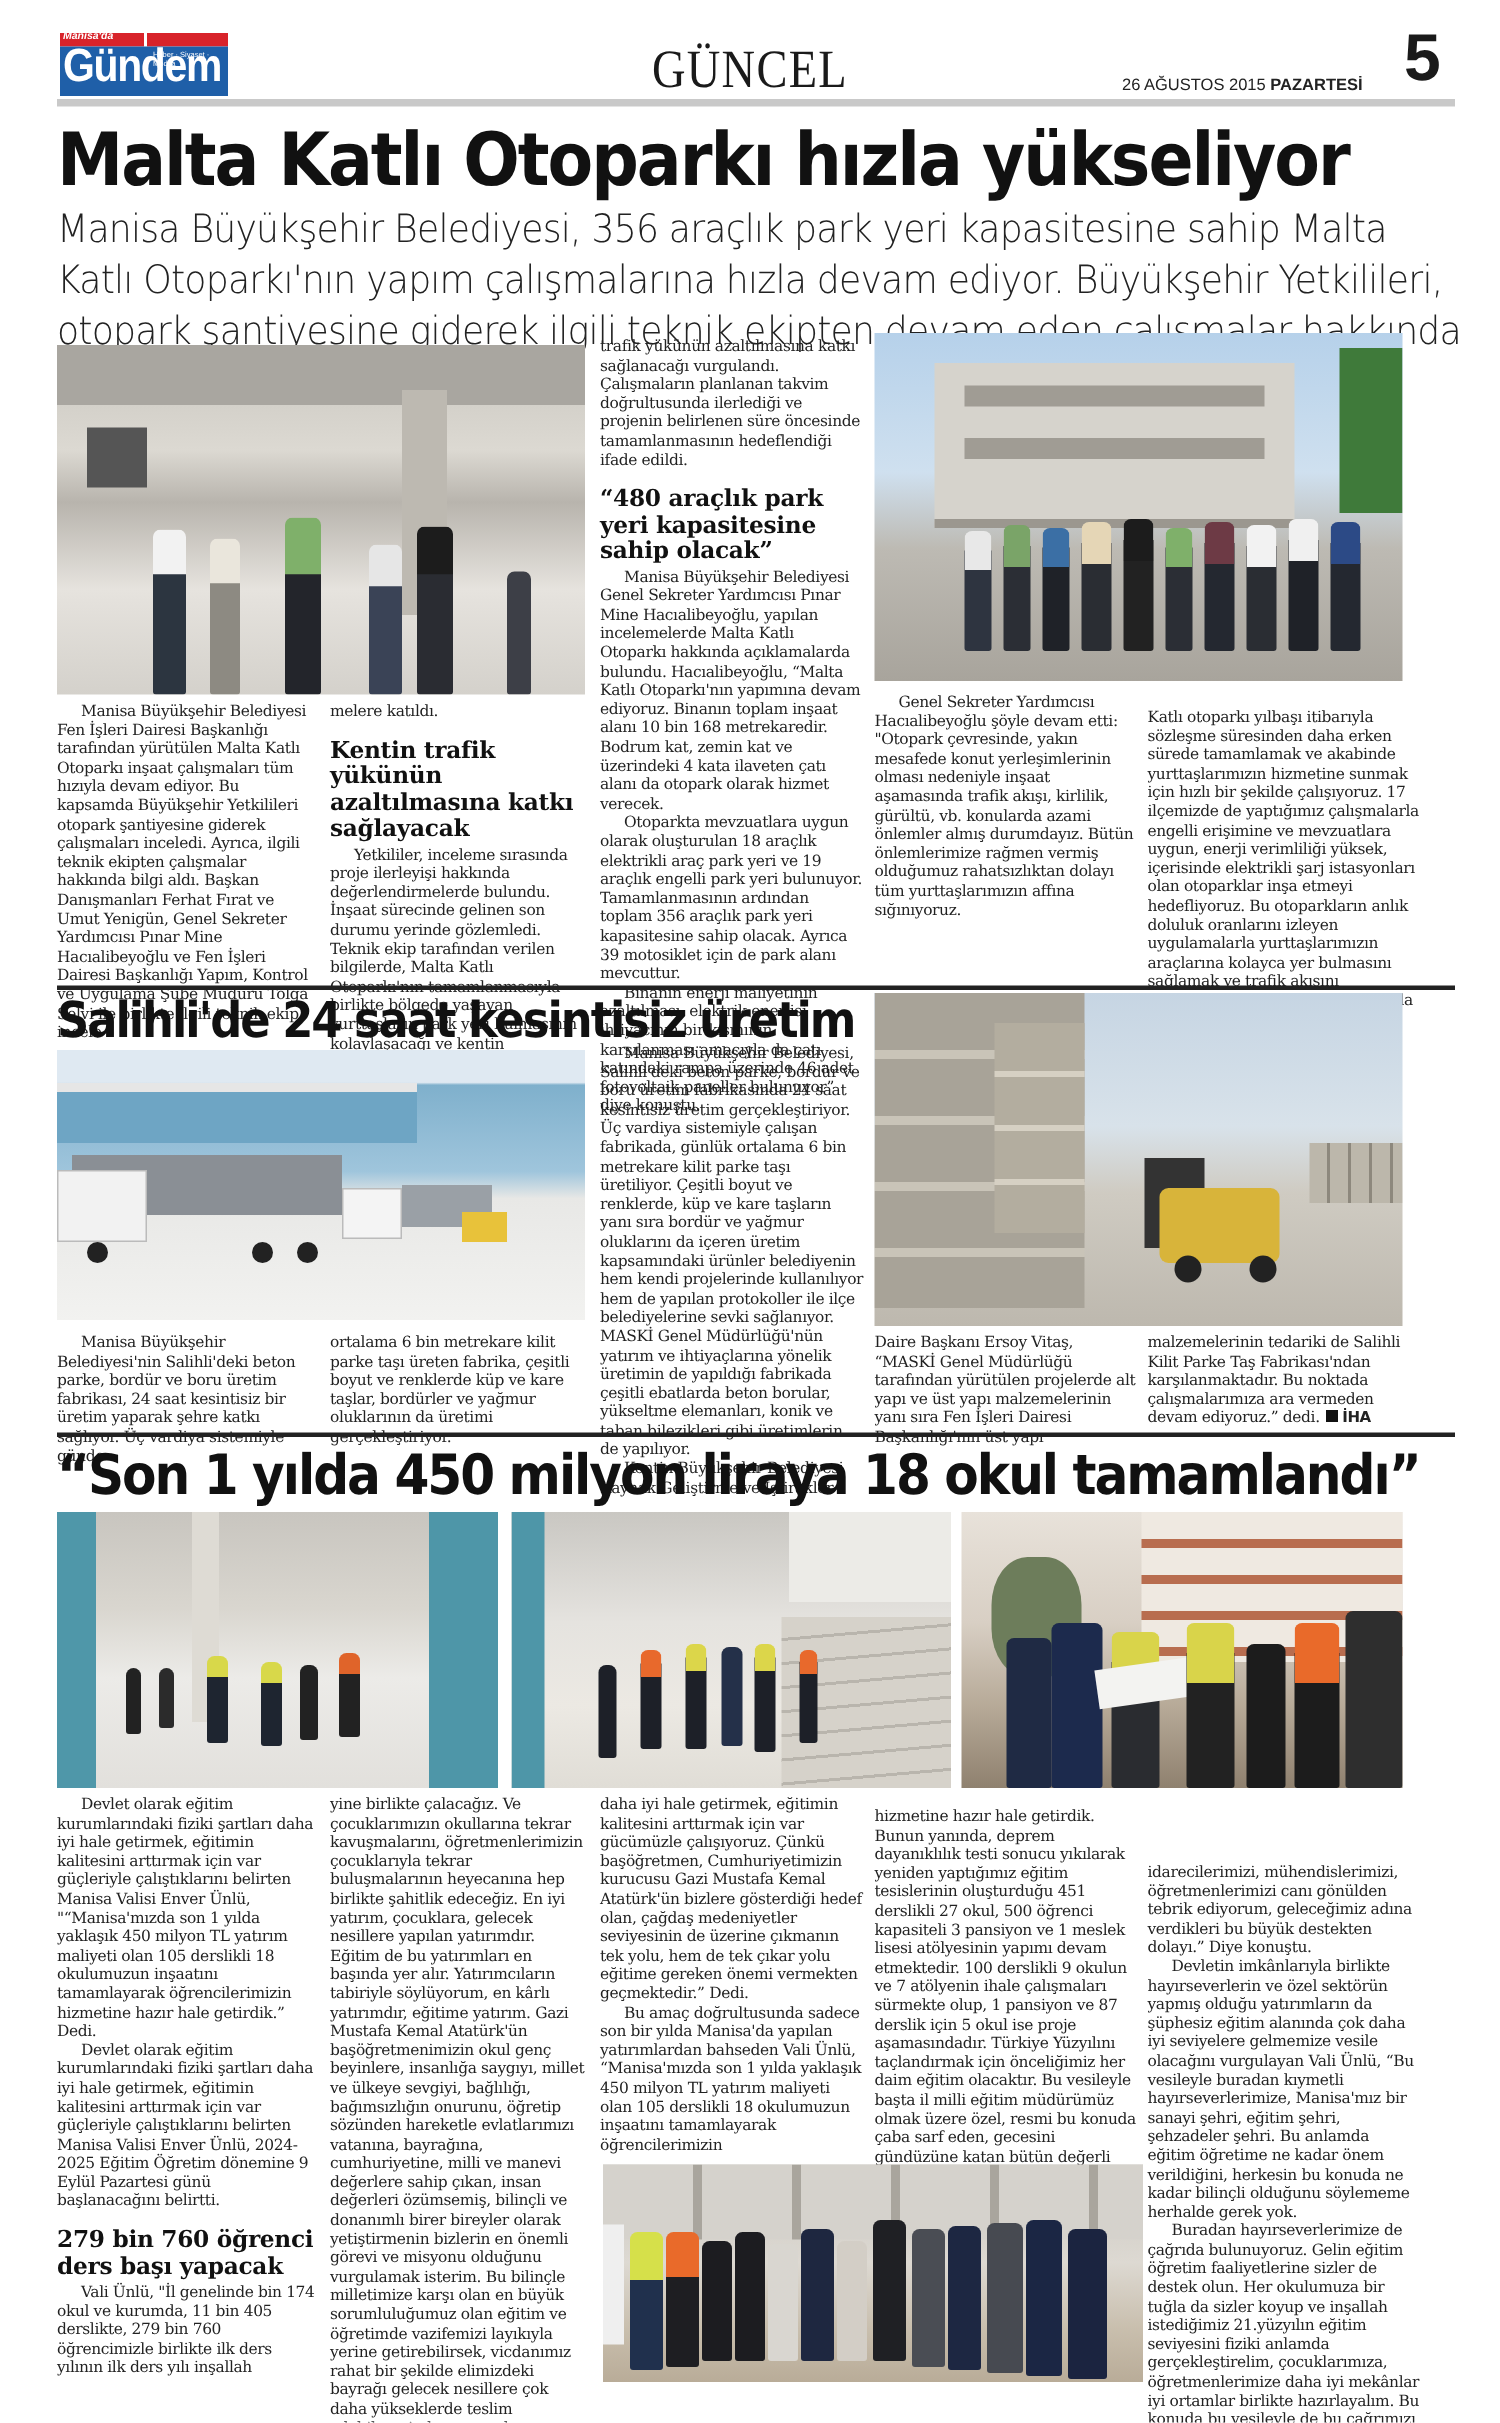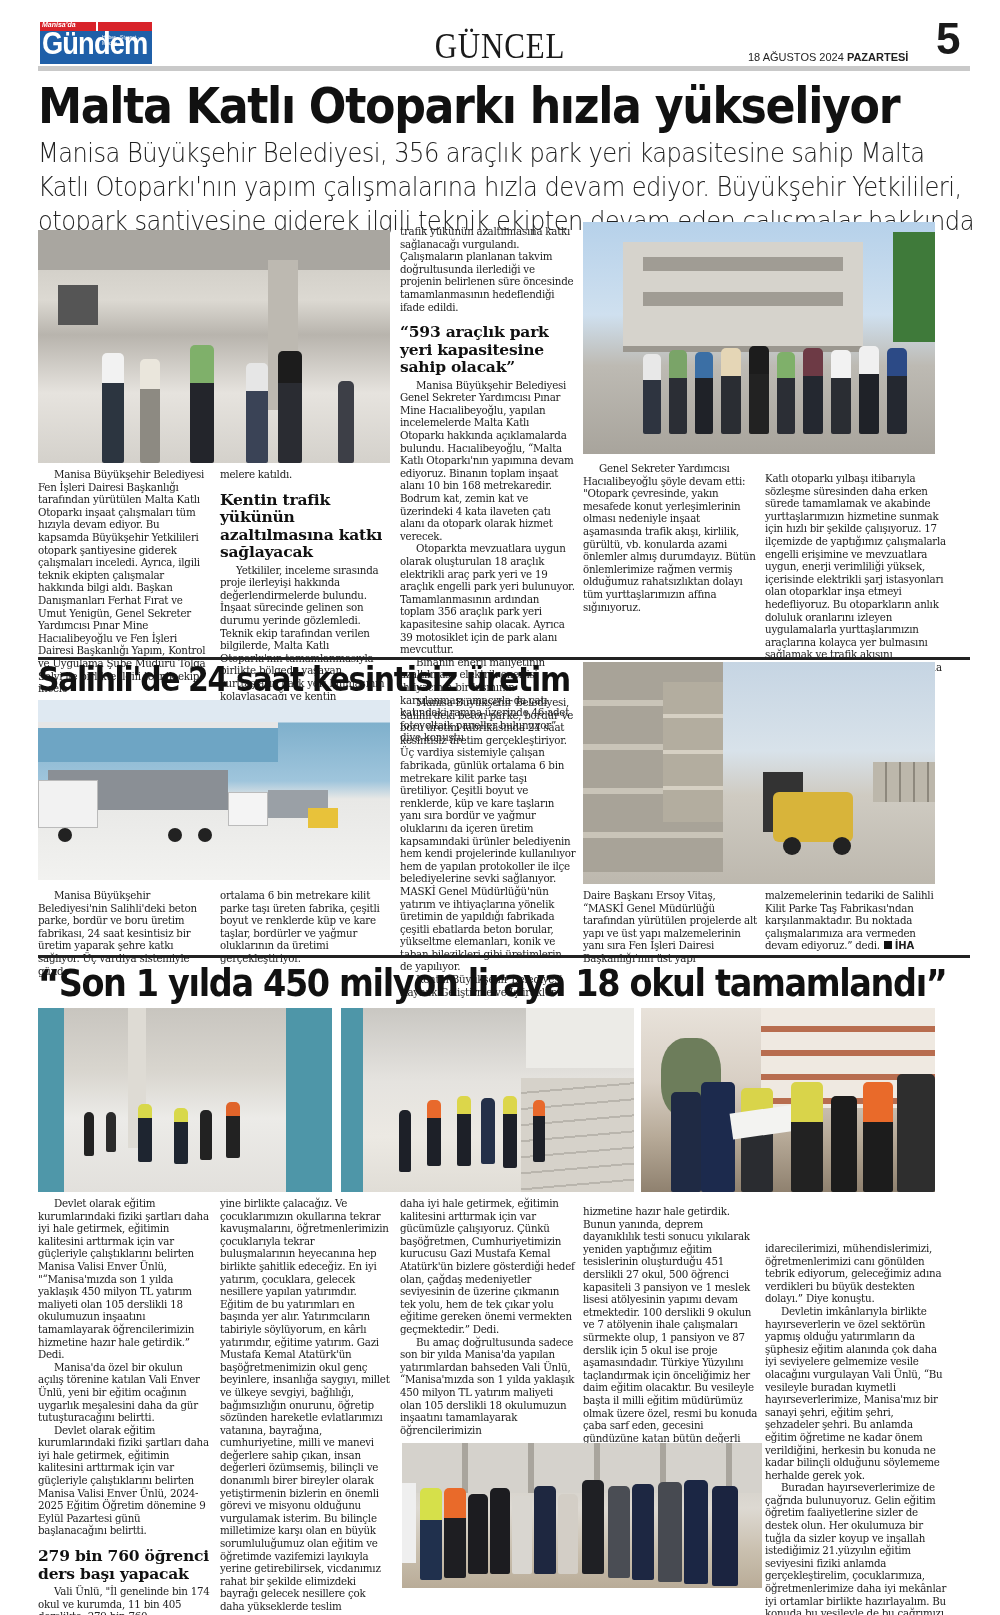--- a/index.html
+++ b/index.html
@@ -40,21 +40,21 @@
 <div class="abs logo">
   <div class="red1"></div>
     <div class="red2"></div>
   <span class="tag">Manisa'da</span>
   <div class="blue"></div>
   <span class="word">Gündem</span>
   <span class="mini">Haber · Siyaset · Medya</span>
 </div>
 <div class="abs section">GÜNCEL</div>
 <div class="abs date">
-  <span>18 AĞUSTOS 2024</span>
+  <span>26 AĞUSTOS 2015</span>
   <b>PAZARTESİ</b>
 </div>
 <div class="abs pnum">5</div>
 <div class="abs rule-grey" style="top:66px"></div>
 
 <div class="abs h1" style="left:38px;top:78px;font-size:49px;line-height:58px;transform:scaleX(.905);transform-origin:left">Malta Katlı Otoparkı hızla yükseliyor</div>
 <div class="abs deck" style="left:38px;top:136px;width:1010px;transform:scaleX(.93)">Manisa Büyükşehir Belediyesi, 356 araçlık park yeri kapasitesine sahip Malta Katlı Otoparkı'nın yapım çalışmalarına hızla devam ediyor. Büyükşehir Yetkilileri, otopark şantiyesine giderek ilgili teknik ekipten devam eden çalışmalar hakkında bilgi aldı</div>
 
 <div class="photo" style="left:38px;top:230px;width:352px;height:233px;background:linear-gradient(180deg,#c9c6bf 0%,#dcd9d2 30%,#b8b4ad 45%,#e6e3de 70%,#d4d1cb 100%)">
   <div class="abs" style="left:0;top:0;width:352px;height:40px;background:#a9a6a0"></div>
@@ -71,21 +71,21 @@
 <div class="abs col" style="left:38px;top:468px;width:172px">
   <p>Manisa Büyükşehir Belediyesi Fen İşleri Dairesi Başkanlığı tarafından yürütülen Malta Katlı Otoparkı inşaat çalışmaları tüm hızıyla devam ediyor. Bu kapsamda Büyükşehir Yetkilileri otopark şantiyesine giderek çalışmaları inceledi. Ayrıca, ilgili teknik ekipten çalışmalar hakkında bilgi aldı. Başkan Danışmanları Ferhat Fırat ve Umut Yenigün, Genel Sekreter Yardımcısı Pınar Mine Hacıalibeyoğlu ve Fen İşleri Dairesi Başkanlığı Yapım, Kontrol ve Uygulama Şube Müdürü Tolga Selvi ile birlikte ilgili teknik ekip incele-</p>
 </div>
 <div class="abs col" style="left:220px;top:468px;width:172px">
   <p class="noind">melere katıldı.</p>
   <h3>Kentin trafik yükünün azaltılmasına katkı sağlayacak</h3>
   <p>Yetkililer, inceleme sırasında proje ilerleyişi hakkında değerlendirmelerde bulundu. İnşaat sürecinde gelinen son durumu yerinde gözlemledi. Teknik ekip tarafından verilen bilgilerde, Malta Katlı Otoparkı'nın tamamlanmasıyla birlikte bölgede yaşayan yurttaşların park yeri bulmasının kolaylaşacağı ve kentin</p>
 </div>
 <div class="abs col" style="left:400px;top:225px;width:176px">
   <p class="noind">trafik yükünün azaltılmasına katkı sağlanacağı vurgulandı. Çalışmaların planlanan takvim doğrultusunda ilerlediği ve projenin belirlenen süre öncesinde tamamlanmasının hedeflendiği ifade edildi.</p>
-  <h3>“593 araçlık park yeri kapasitesine sahip olacak”</h3>
+  <h3>“480 araçlık park yeri kapasitesine sahip olacak”</h3>
   <p>Manisa Büyükşehir Belediyesi Genel Sekreter Yardımcısı Pınar Mine Hacıalibeyoğlu, yapılan incelemelerde Malta Katlı Otoparkı hakkında açıklamalarda bulundu. Hacıalibeyoğlu, “Malta Katlı Otoparkı'nın yapımına devam ediyoruz. Binanın toplam inşaat alanı 10 bin 168 metrekaredir. Bodrum kat, zemin kat ve üzerindeki 4 kata ilaveten çatı alanı da otopark olarak hizmet verecek.</p>
   <p>Otoparkta mevzuatlara uygun olarak oluşturulan 18 araçlık elektrikli araç park yeri ve 19 araçlık engelli park yeri bulunuyor. Tamamlanmasının ardından toplam 356 araçlık park yeri kapasitesine sahip olacak. Ayrıca 39 motosiklet için de park alanı mevcuttur.</p>
   <p>Binanın enerji maliyetinin azaltılması, elektrik enerjisi ihtiyacının bir kısmının karşılanması amacıyla da çatı katındaki rampa üzerinde 46 adet fotovoltaik paneller bulunuyor” diye konuştu.</p>
 </div>
 
 <div class="photo" style="left:583px;top:222px;width:352px;height:232px;background:linear-gradient(180deg,#b6d1ea 0%,#cfe0ef 40%,#bdbab3 62%,#a8a49c 100%)">
   <div class="abs" style="left:40px;top:20px;width:240px;height:110px;background:#d6d3cc;border-bottom:6px solid #9b978f"></div>
   <div class="abs" style="left:60px;top:35px;width:200px;height:14px;background:#a09c94"></div>
   <div class="abs" style="left:60px;top:70px;width:200px;height:14px;background:#a09c94"></div>
   <div class="abs" style="left:310px;top:10px;width:42px;height:110px;background:#3f7a3a"></div>
@@ -186,21 +186,20 @@
   <div class="person" style="left:100px;width:32px;height:104px;background:#2a2c30;border-top:40px solid #d9d44a"></div>
   <div class="abs" style="left:90px;top:100px;width:80px;height:26px;background:#f3f3f1;transform:rotate(-8deg)"></div>
   <div class="person" style="left:150px;width:32px;height:110px;background:#222;border-top:40px solid #d9d44a"></div>
   <div class="person" style="left:190px;width:26px;height:96px;background:#1c1c1c"></div>
   <div class="person" style="left:222px;width:30px;height:110px;background:#1c1c1c;border-top:40px solid #e96a2a"></div>
   <div class="person" style="left:256px;width:38px;height:118px;background:#2e2e2e"></div>
 </div>
 
 <div class="abs col" style="left:38px;top:1197px;width:172px">
   <p>Devlet olarak eğitim kurumlarındaki fiziki şartları daha iyi hale getirmek, eğitimin kalitesini arttırmak için var güçleriyle çalıştıklarını belirten Manisa Valisi Enver Ünlü, "“Manisa'mızda son 1 yılda yaklaşık 450 milyon TL yatırım maliyeti olan 105 derslikli 18 okulumuzun inşaatını tamamlayarak öğrencilerimizin hizmetine hazır hale getirdik.” Dedi.</p>
-  <p>Manisa'da özel bir okulun açılış törenine katılan Vali Enver Ünlü, yeni bir eğitim ocağının uygarlık meşalesini daha da gür tutuşturacağını belirtti.</p>
   <p>Devlet olarak eğitim kurumlarındaki fiziki şartları daha iyi hale getirmek, eğitimin kalitesini arttırmak için var güçleriyle çalıştıklarını belirten Manisa Valisi Enver Ünlü, 2024-2025 Eğitim Öğretim dönemine 9 Eylül Pazartesi günü başlanacağını belirtti.</p>
   <h3>279 bin 760 öğrenci ders başı yapacak</h3>
   <p>Vali Ünlü, "İl genelinde bin 174 okul ve kurumda, 11 bin 405 derslikte, 279 bin 760 öğrencimizle birlikte ilk ders yılının ilk ders yılı inşallah</p>
 </div>
 <div class="abs col" style="left:220px;top:1197px;width:172px">
   <p class="noind">yine birlikte çalacağız. Ve çocuklarımızın okullarına tekrar kavuşmalarını, öğretmenlerimizin çocuklarıyla tekrar buluşmalarının heyecanına hep birlikte şahitlik edeceğiz. En iyi yatırım, çocuklara, gelecek nesillere yapılan yatırımdır. Eğitim de bu yatırımları en başında yer alır. Yatırımcıların tabiriyle söylüyorum, en kârlı yatırımdır, eğitime yatırım. Gazi Mustafa Kemal Atatürk'ün başöğretmenimizin okul genç beyinlere, insanlığa saygıyı, millet ve ülkeye sevgiyi, bağlılığı, bağımsızlığın onurunu, öğretip sözünden hareketle evlatlarımızı vatanına, bayrağına, cumhuriyetine, milli ve manevi değerlere sahip çıkan, insan değerleri özümsemiş, bilinçli ve donanımlı birer bireyler olarak yetiştirmenin bizlerin en önemli görevi ve misyonu olduğunu vurgulamak isterim. Bu bilinçle milletimize karşı olan en büyük sorumluluğumuz olan eğitim ve öğretimde vazifemizi layıkıyla yerine getirebilirsek, vicdanımız rahat bir şekilde elimizdeki bayrağı gelecek nesillere çok daha yükseklerde teslim edebilmenin huzurunu hep birlikte yaşarız. Devlet olarak eğitim kurumlarımızdaki fiziki şartları</p>
 </div>
 <div class="abs col" style="left:400px;top:1197px;width:176px">
   <p class="noind">daha iyi hale getirmek, eğitimin kalitesini arttırmak için var gücümüzle çalışıyoruz. Çünkü başöğretmen, Cumhuriyetimizin kurucusu Gazi Mustafa Kemal Atatürk'ün bizlere gösterdiği hedef olan, çağdaş medeniyetler seviyesinin de üzerine çıkmanın tek yolu, hem de tek çıkar yolu eğitime gereken önemi vermekten geçmektedir.” Dedi.</p>
   <p>Bu amaç doğrultusunda sadece son bir yılda Manisa'da yapılan yatırımlardan bahseden Vali Ünlü, “Manisa'mızda son 1 yılda yaklaşık 450 milyon TL yatırım maliyeti olan 105 derslikli 18 okulumuzun inşaatını tamamlayarak öğrencilerimizin</p>

